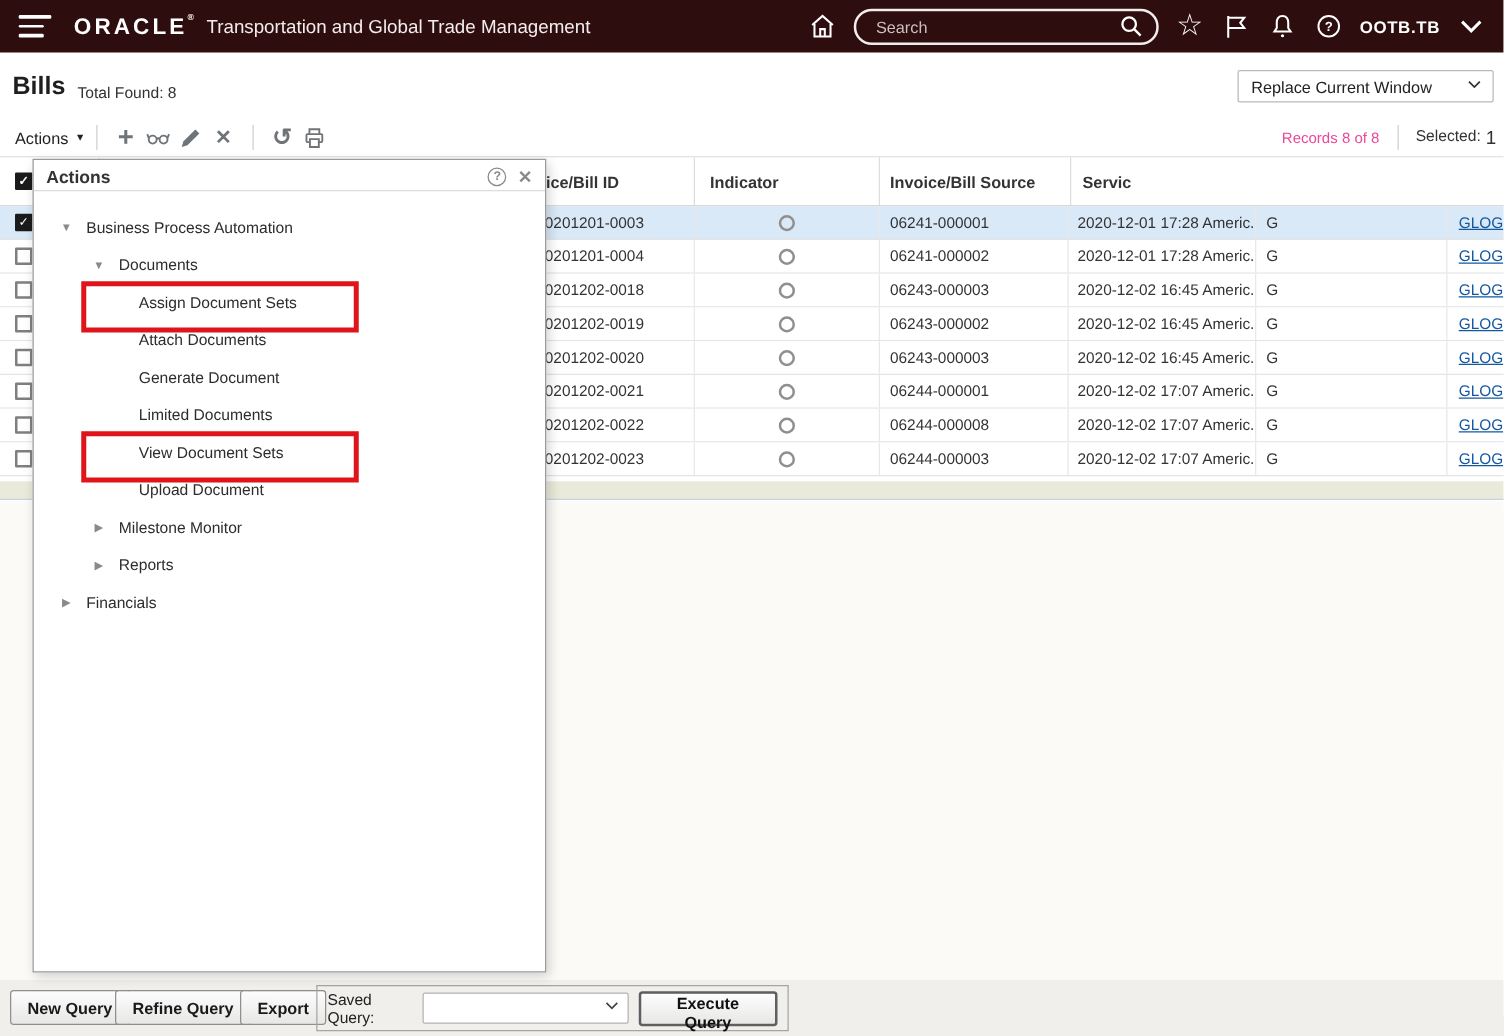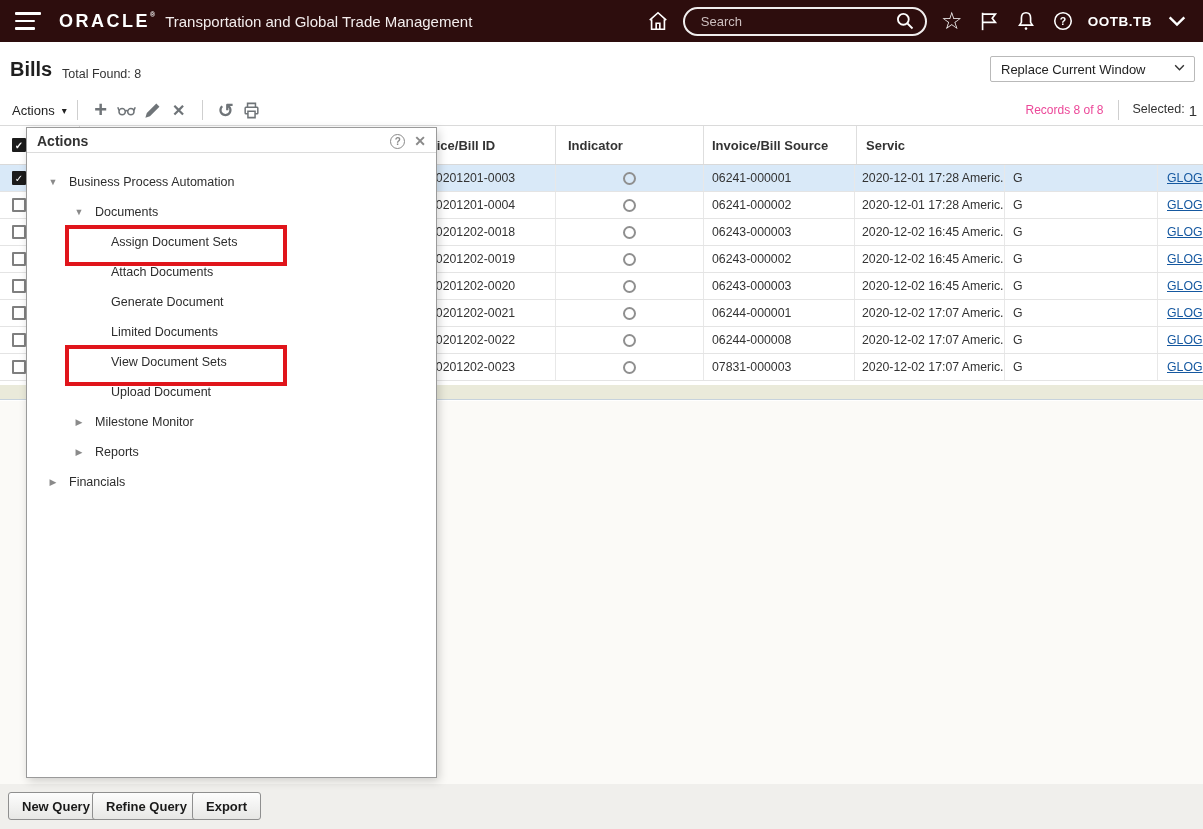--- a/index.html
+++ b/index.html
@@ -321,21 +321,21 @@
           </div>
         </div>
         <div class="trow">
           <div class="cell c-check">
             <span class="cb"></span>
           </div>
           <div class="cell c-id">20201202-0023</div>
           <div class="cell c-ind">
             <span class="circle"></span>
           </div>
-          <div class="cell c-num">07831-000003</div>
+          <div class="cell c-num">06244-000003</div>
           <div class="cell c-date">2020-12-02 17:07 Americ...</div>
           <div class="cell c-src">G</div>
           <div class="cell c-svc">
             <span class="link">GLOG</span>
           </div>
         </div>
       </div>
   </div>
   <div class="grid-footer"></div>
   <div class="below-area"></div>
@@ -387,15 +387,27 @@
           <span class="arrow">▶</span>
           <span>Financials</span>
         </div>
       </div>
   </div>
 
   <div class="bottombar">
     <button class="qbtn b-new">New Query</button>
     <button class="qbtn b-refine">Refine Query</button>
     <button class="qbtn b-export">Export</button>
+    <div class="saved-group">
+      <span class="saved-label">Saved Query:</span>
+      <div class="saved-select">
+        <span></span>
+        <span class="sel-chev">
+          <svg viewBox="0 0 24 24" fill="none" stroke="#444" stroke-width="2.6" width="13" height="13">
+              <path d="M4 8 L12 16 L20 8"></path>
+            </svg>
+        </span>
+      </div>
+      <button class="exec-btn">Execute Query</button>
+    </div>
   </div>
 
 </div>
 
 </body></html>

